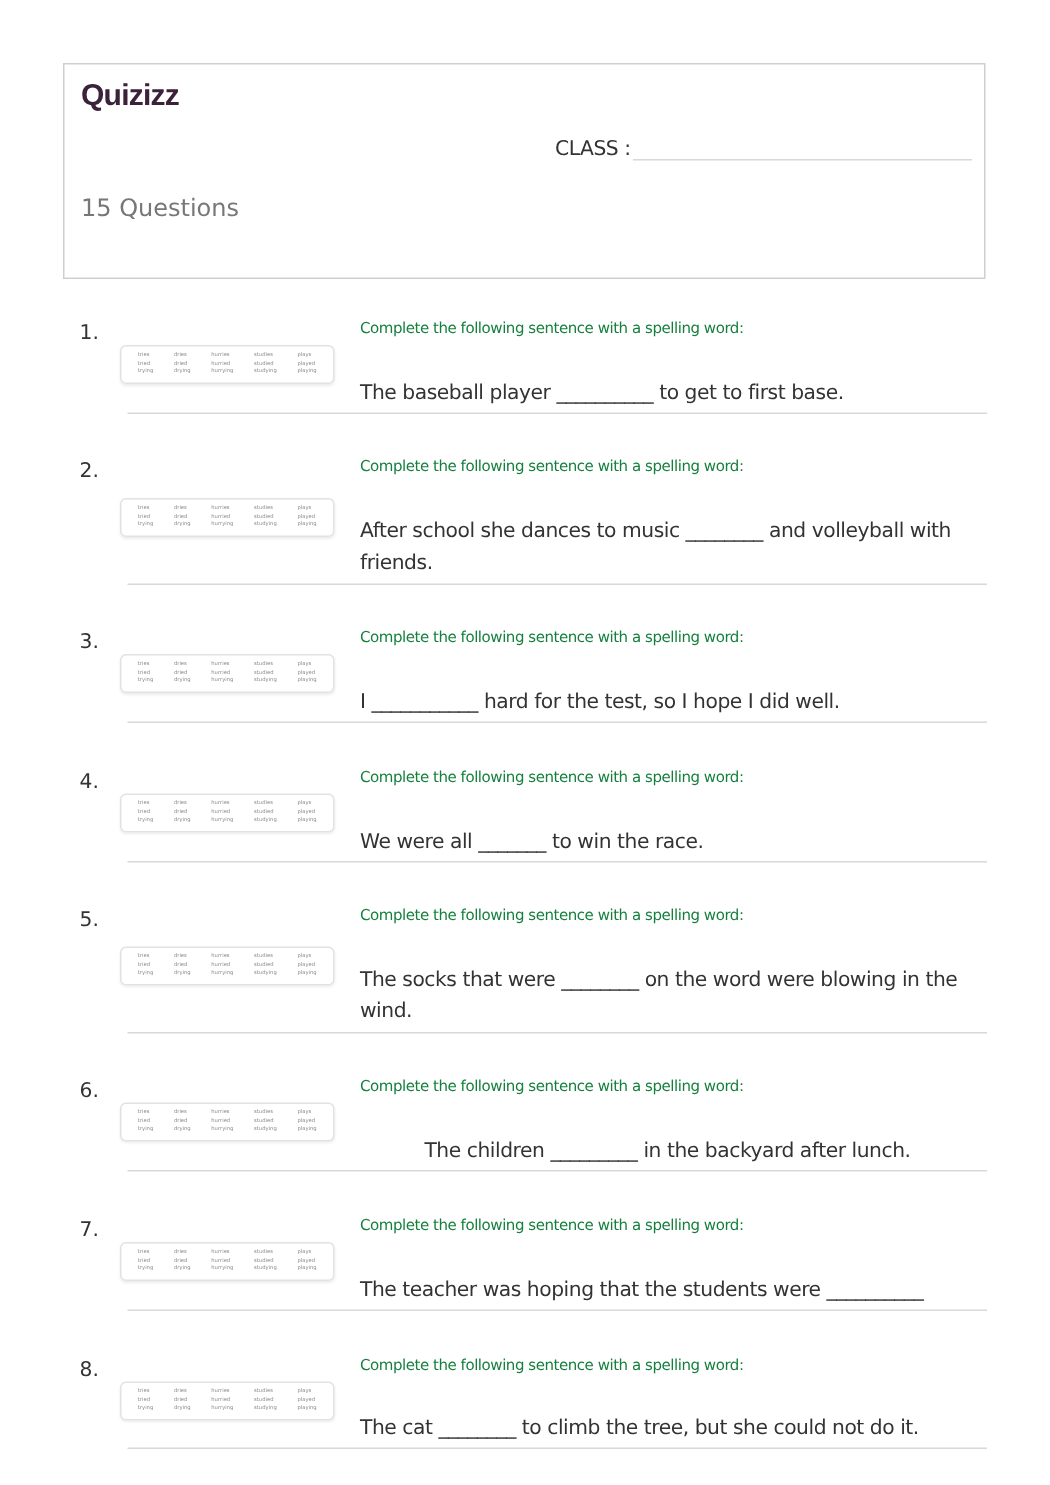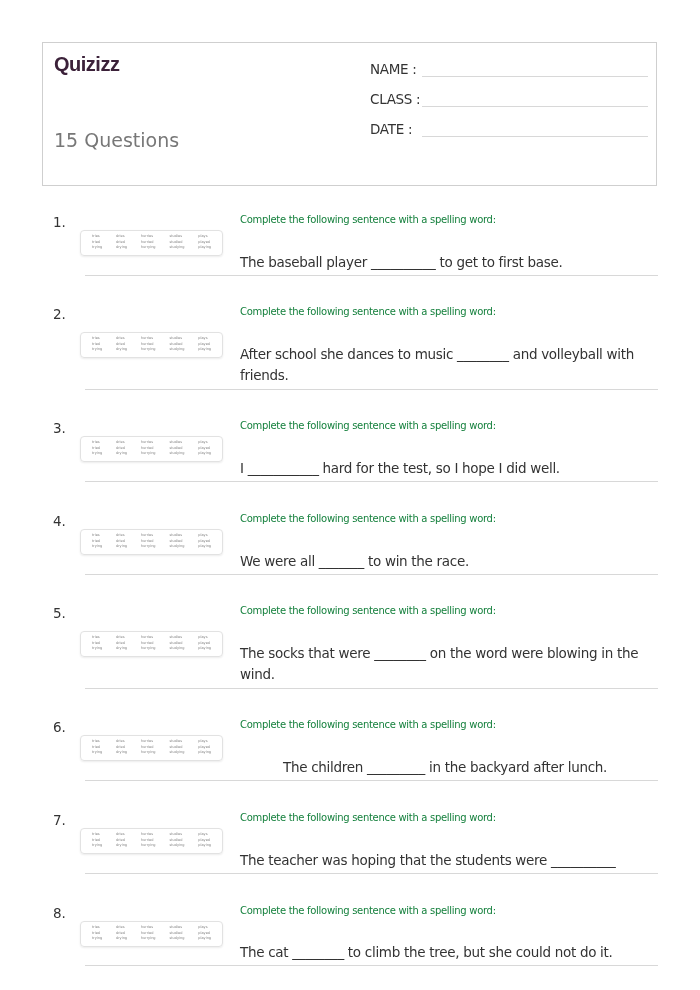--- a/index.html
+++ b/index.html
@@ -3,50 +3,42 @@
 <meta charset="utf-8">
 <style>
   html, body { margin:0; padding:0; background:#fff; }
   body { width:700px; height:990px; position:relative; overflow:hidden;
          font-family: "DejaVu Sans", "Liberation Sans", sans-serif; color:#333; }
   .header { position:absolute; left:42px; top:42px; width:615px; height:144px;
             border:1px solid #cfcfcf; box-sizing:border-box; }
   .logo { position:absolute; left:11px; top:10px; font-size:20px; font-weight:bold;
           color:#3b2139; letter-spacing:-0.5px; font-family:"Liberation Sans", sans-serif; }
   .title { position:absolute; left:11px; top:68px; font-size:14px; color:#333; white-space:nowrap; letter-spacing:-0.3px; }
-  .count { position:absolute; left:11px; top:86px; font-size:19px; color:#777; }
+  .count { position:absolute; left:11px; top:86px; font-size:16px; color:#777; }
   .field { position:absolute; left:327px; font-size:13.5px; color:#333; display:flex; align-items:flex-end; }
   .field .lbl { width:52px; white-space:nowrap; letter-spacing:-0.3px; }
   .field .line { width:226px; border-bottom:1px solid #d8d8d8; height:14px; margin-left:0; }
   .q { position:absolute; left:0; width:700px; }
   .qnum { position:absolute; left:53px; font-size:13.5px; color:#333; }
   .bank { position:absolute; left:80px; width:143px; height:26px; border:1px solid #e2e2e2;
           border-radius:4px; box-shadow:0 1px 2px rgba(0,0,0,0.08); display:flex;
           justify-content:space-around; padding:3px 4px; box-sizing:border-box; }
   .bank .col { display:flex; flex-direction:column; font-size:3.5px; line-height:5.5px; color:#888; }
   .prompt { position:absolute; left:240px; font-size:10px; color:#15803d; letter-spacing:-0.3px; white-space:nowrap; }
   .sentence { position:absolute; left:240px; width:410px; font-size:13.5px; line-height:21px; color:#333; letter-spacing:-0.3px; }
   .divider { position:absolute; left:85px; width:573px; border-top:1px solid #d8d8d8; }
 </style>
 </head>
 <body>
 
 <div class="header">
   <div class="logo">Quizizz</div>
   <div class="count">15 Questions</div>
-  <div class="field" style="top:18px;">
-    <span class="lbl">NAME :</span>
-    <span class="line"></span>
-  </div>
   <div class="field" style="top:48px;">
     <span class="lbl">CLASS :</span>
-    <span class="line"></span>
-  </div>
-  <div class="field" style="top:78px;">
-    <span class="lbl">DATE  :</span>
     <span class="line"></span>
   </div>
 </div>
 
 <div id="questions">
     <div class="q">
       <div class="qnum" style="top: 214px;">1.</div>
       <div class="bank" style="top: 230px;">
         <div class="col">
           <span>tries</span>

